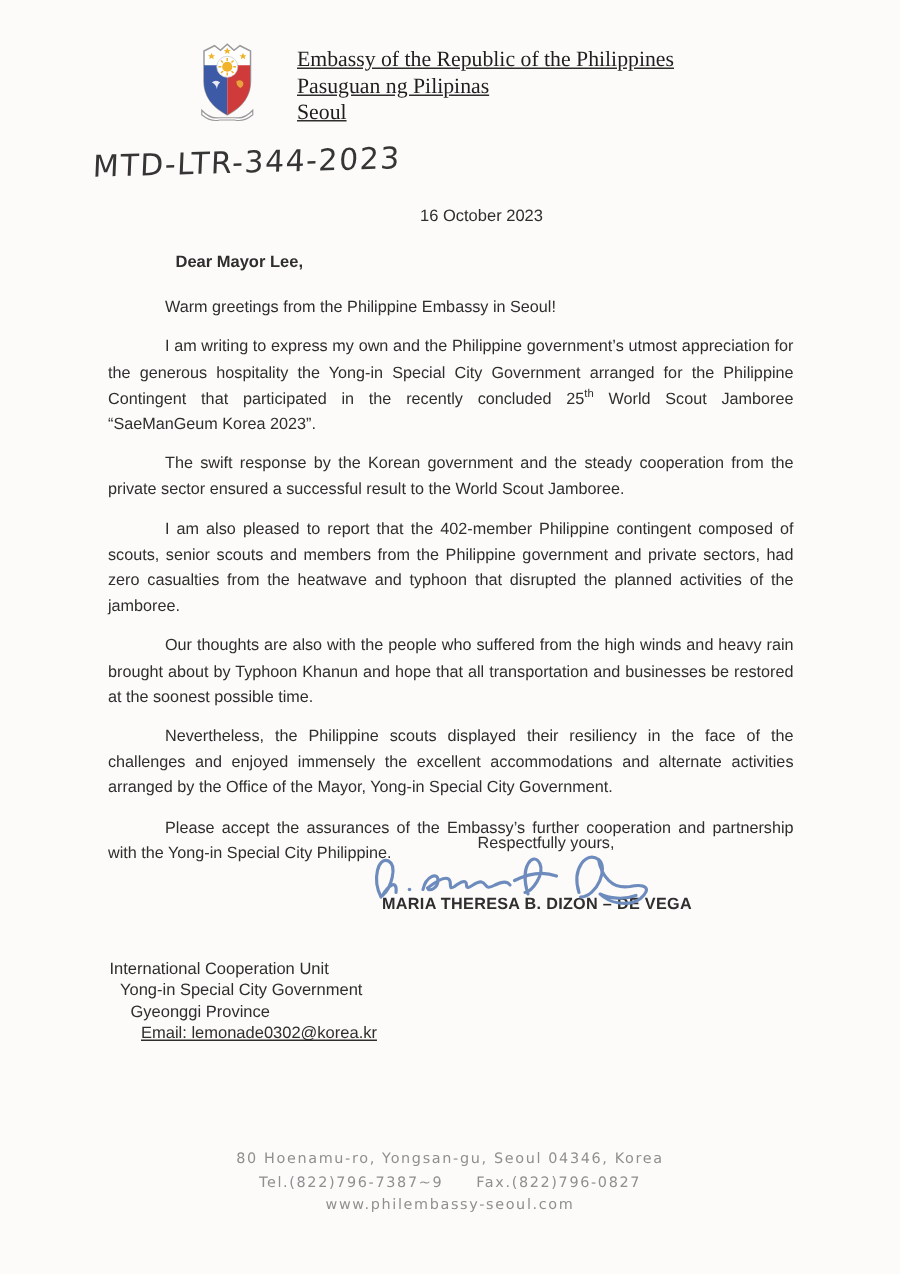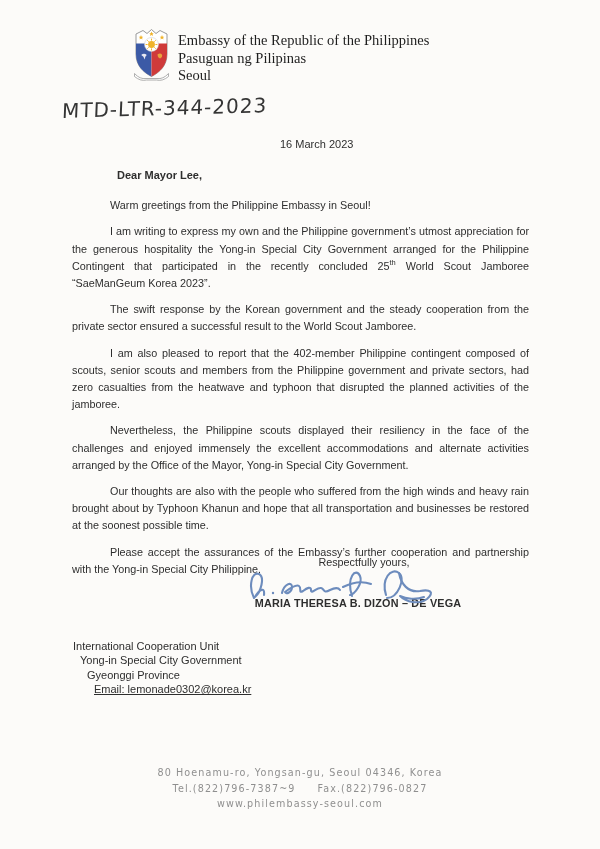--- a/index.html
+++ b/index.html
@@ -5,21 +5,21 @@
   html,body{margin:0;padding:0;background:#ffffff;}
   .page{
     position:relative;
     width:600px;height:849px;
     background:#fcfbf9;
     font-family:"Liberation Sans",sans-serif;
     color:#2e2e2e;
     overflow:hidden;
   }
   
-  .letterhead{position:absolute;left:133px;top:27px;display:flex;gap:8px;align-items:flex-start;}
+  .letterhead{position:absolute;left:133px;top:27px;display:flex;gap:28px;align-items:flex-start;text-decoration:underline;}
   .seal{width:37px;height:56px;flex:0 0 auto;}
   .lh-text{font-family:"Liberation Serif",serif;font-size:14.5px;line-height:17.5px;color:#1e1e1e;padding-top:5px;}
   
   .refnum{
     position:absolute;left:62px;top:96px;
     font-family:"DejaVu Sans",sans-serif;
     font-size:20px;color:#353535;
     transform:rotate(-1.6deg) skewX(-4deg);
     letter-spacing:1px;white-space:nowrap;
   }
@@ -102,30 +102,30 @@
     </svg>
     <div class="lh-text">
       <div>Embassy of the Republic of the Philippines</div>
       <div>Pasuguan ng Pilipinas</div>
       <div>Seoul</div>
     </div>
   </div>
 
   <div class="refnum">MTD-LTR-344-2023</div>
 
-  <div class="dateline">16 March 2023</div>
+  <div class="dateline">16 October 2023</div>
 
   <div class="body">
     <div class="salutation">Dear Mayor Lee,</div>
     <p class="para greet">Warm greetings from the Philippine Embassy in Seoul!</p>
     <p class="para"><span>I am writing to express my own and the Philippine government’s utmost appreciation for the generous hospitality the Yong-in Special City Government arranged for the Philippine Contingent that participated in the recently concluded 25</span><sup>th</sup><span> World Scout Jamboree “SaeManGeum Korea 2023”.</span></p>
     <p class="para">The swift response by the Korean government and the steady cooperation from the private sector ensured a successful result to the World Scout Jamboree.</p>
     <p class="para">I am also pleased to report that the 402-member Philippine contingent composed of scouts, senior scouts and members from the Philippine government and private sectors, had zero casualties from the heatwave and typhoon that disrupted the planned activities of the jamboree.</p>
+    <p class="para">Our thoughts are also with the people who suffered from the high winds and heavy rain brought about by Typhoon Khanun and hope that all transportation and businesses be restored at the soonest possible time.</p>
     <p class="para">Nevertheless, the Philippine scouts displayed their resiliency in the face of the challenges and enjoyed immensely the excellent accommodations and alternate activities arranged by the Office of the Mayor, Yong-in Special City Government.</p>
-    <p class="para">Our thoughts are also with the people who suffered from the high winds and heavy rain brought about by Typhoon Khanun and hope that all transportation and businesses be restored at the soonest possible time.</p>
     <p class="para">Please accept the assurances of the Embassy’s further cooperation and partnership with the Yong-in Special City Philippine.</p>
   </div>
 
   <div class="closing">
     <div class="valediction">Respectfully yours,</div>
     <div class="sigwrap">
       <svg class="sig" viewBox="0 0 222 46" aria-hidden="true">
         <g fill="none" stroke="#6d8cbd" stroke-width="2.1" stroke-linecap="round" stroke-linejoin="round">
           <path d="M14,36 C8,24 12,9 19,12 C25,15 21,30 15,35 C19,28 25,24 24,33"></path>
           <circle cx="33" cy="31" r="1.2" fill="#6d8cbd" stroke="none"></circle>

